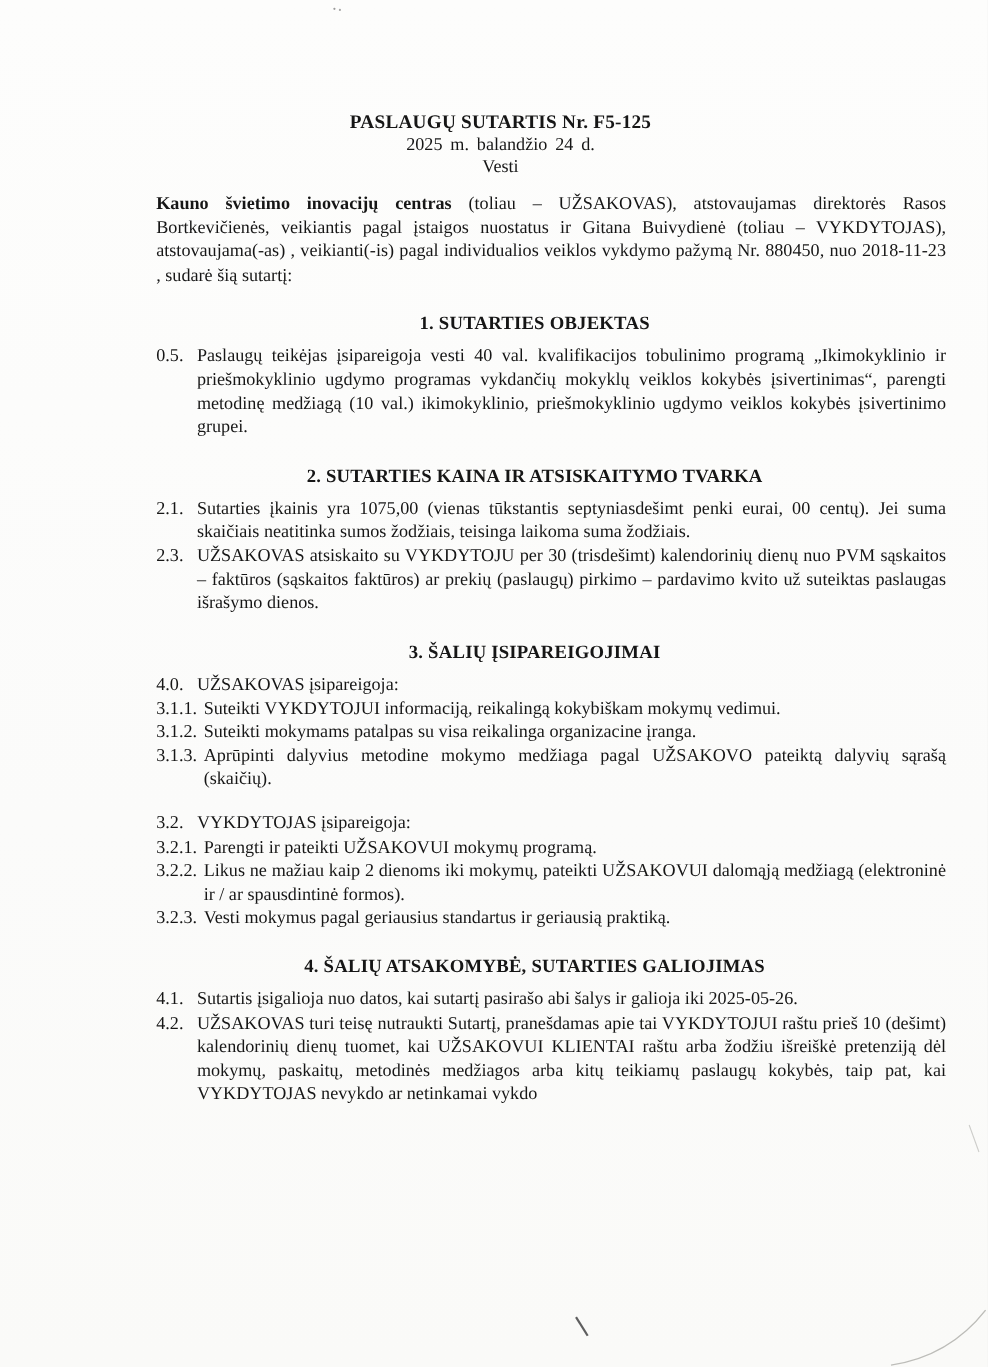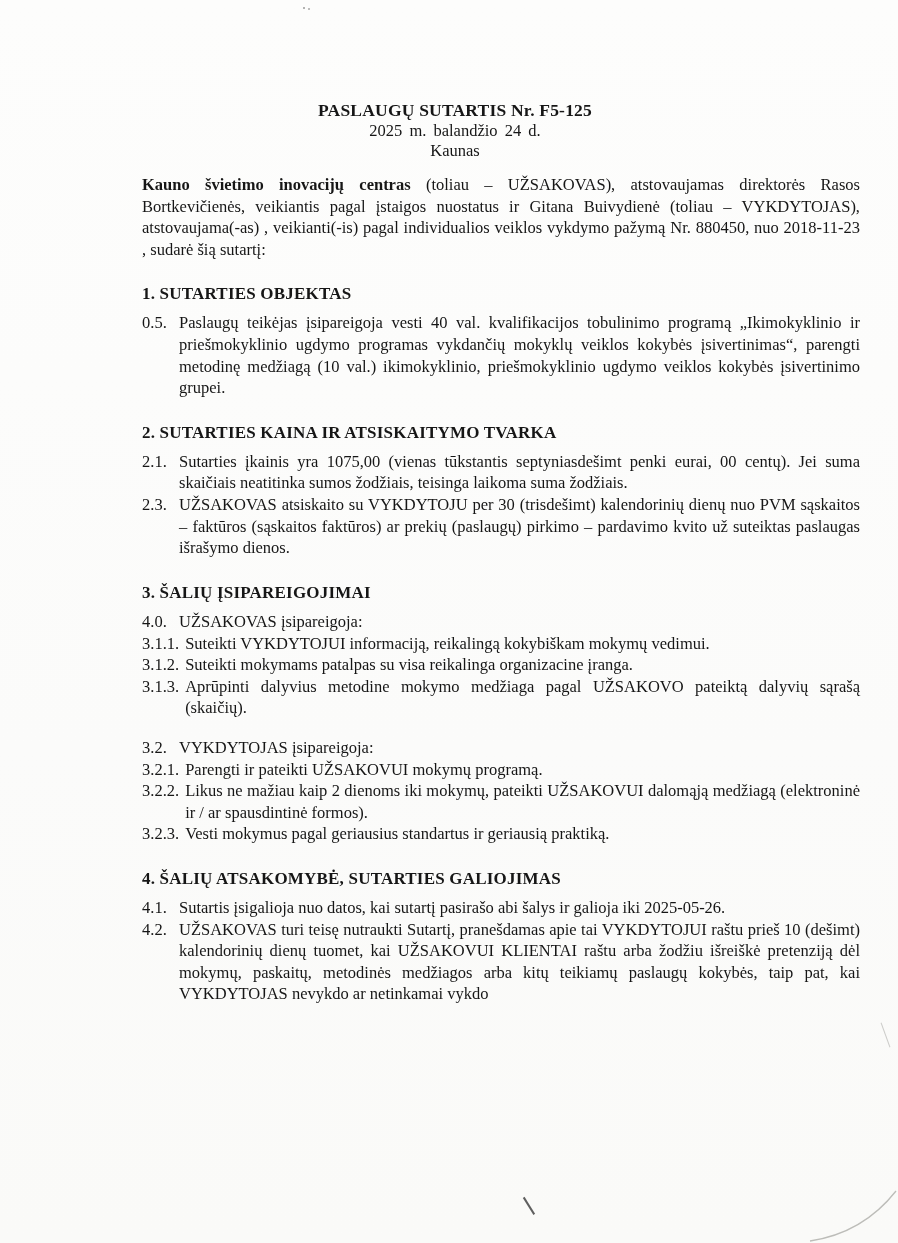--- a/index.html
+++ b/index.html
@@ -27,21 +27,21 @@
   .placeline { font-size: 16.5px; }
   .preamble {
     margin-top: 13px;
     font-size: 16.5px;
     line-height: 1.31;
     text-align: justify;
   }
   .sec-heading {
     font-size: 17px;
     font-weight: bold;
-    text-align: left;
+    text-align: center;
     margin: 24px 30px 8px 0;
     letter-spacing: 0.2px;
   }
   .item {
     display: flex;
     font-size: 16.5px;
     line-height: 1.31;
   }
   .item .num { flex: 0 0 37px; }
   .item.sub .num { flex: 0 0 auto; margin-right: 6px; }
@@ -72,21 +72,21 @@
 </head>
 <body>
 
 <div class="page">
 
   <div class="artifact-top-dots"></div>
 
   <div class="centerband">
     <div class="title">PASLAUGŲ SUTARTIS Nr. F5-125</div>
     <div class="dateline">2025 m.  balandžio 24 d.</div>
-    <div class="placeline">Kaunas</div>
+    <div class="placeline">Vesti</div>
   </div>
 
   <p class="preamble"><b>Kauno švietimo inovacijų centras</b> <span>(toliau – UŽSAKOVAS), atstovaujamas direktorės Rasos Bortkevičienės, veikiantis pagal įstaigos nuostatus ir Gitana Buivydienė (toliau – VYKDYTOJAS), atstovaujama(-as) , veikianti(-is) pagal individualios veiklos vykdymo pažymą Nr. 880450, nuo 2018-11-23 , sudarė šią sutartį:</span></p>
 
   <div class="sec-heading">1. SUTARTIES OBJEKTAS</div>
   <div class="item">
     <span class="num">0.5.</span>
     <span class="txt">Paslaugų teikėjas įsipareigoja vesti 40 val. kvalifikacijos tobulinimo programą „Ikimokyklinio ir priešmokyklinio ugdymo programas vykdančių mokyklų veiklos kokybės įsivertinimas“, parengti metodinę medžiagą (10 val.) ikimokyklinio, priešmokyklinio ugdymo veiklos kokybės įsivertinimo grupei.</span>
   </div>
 

